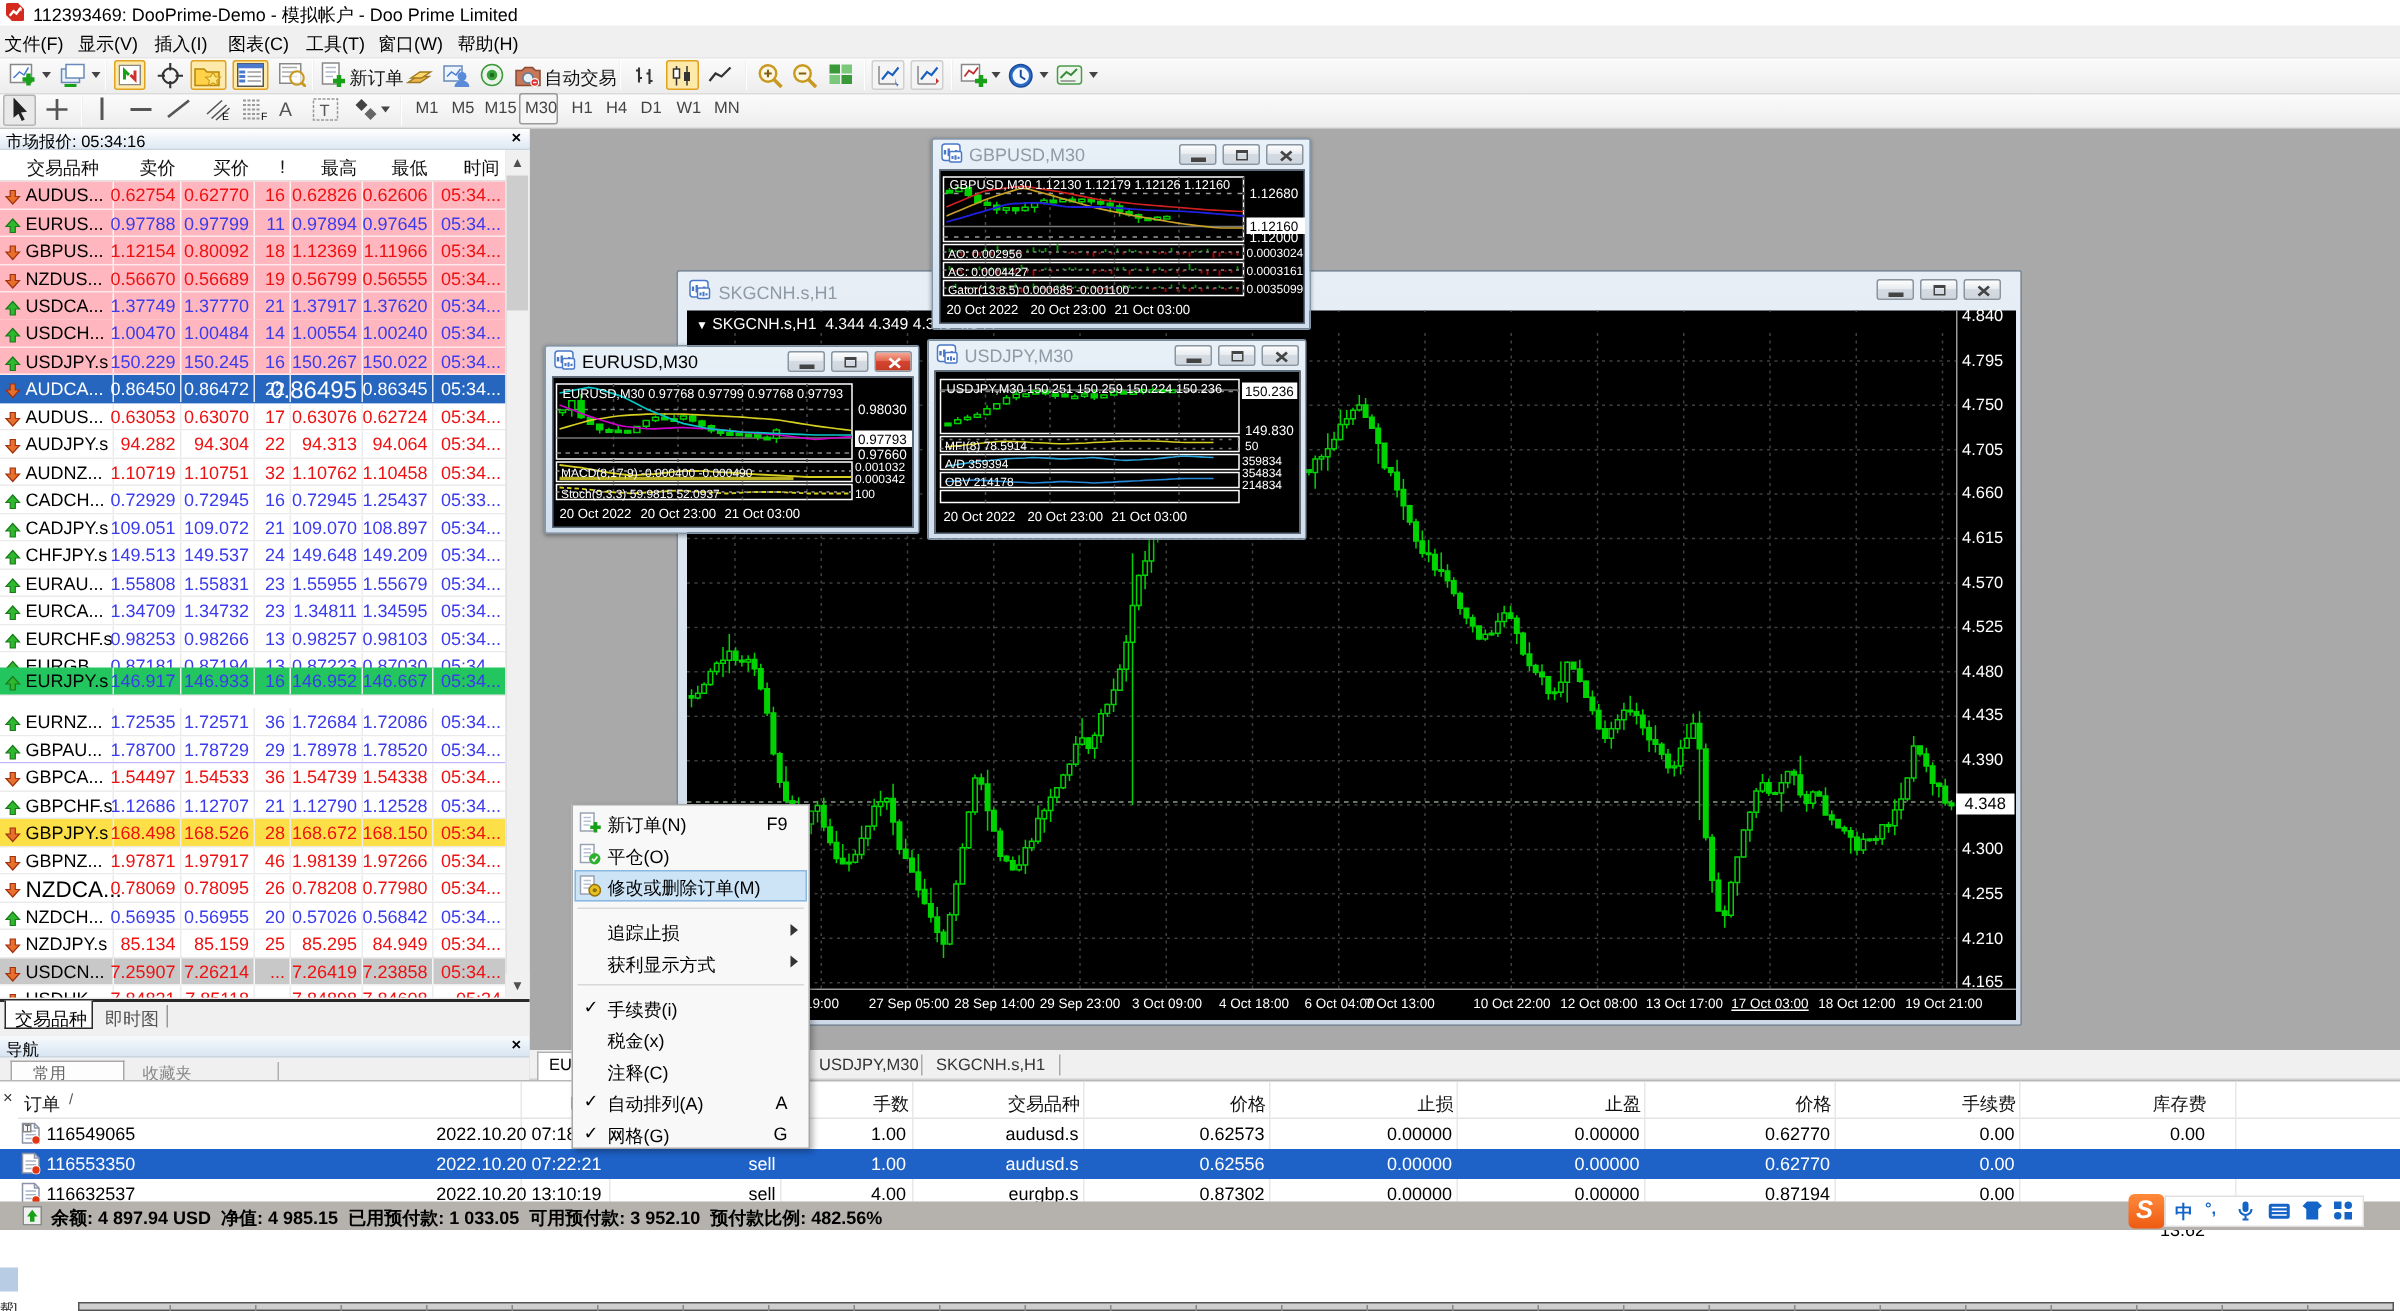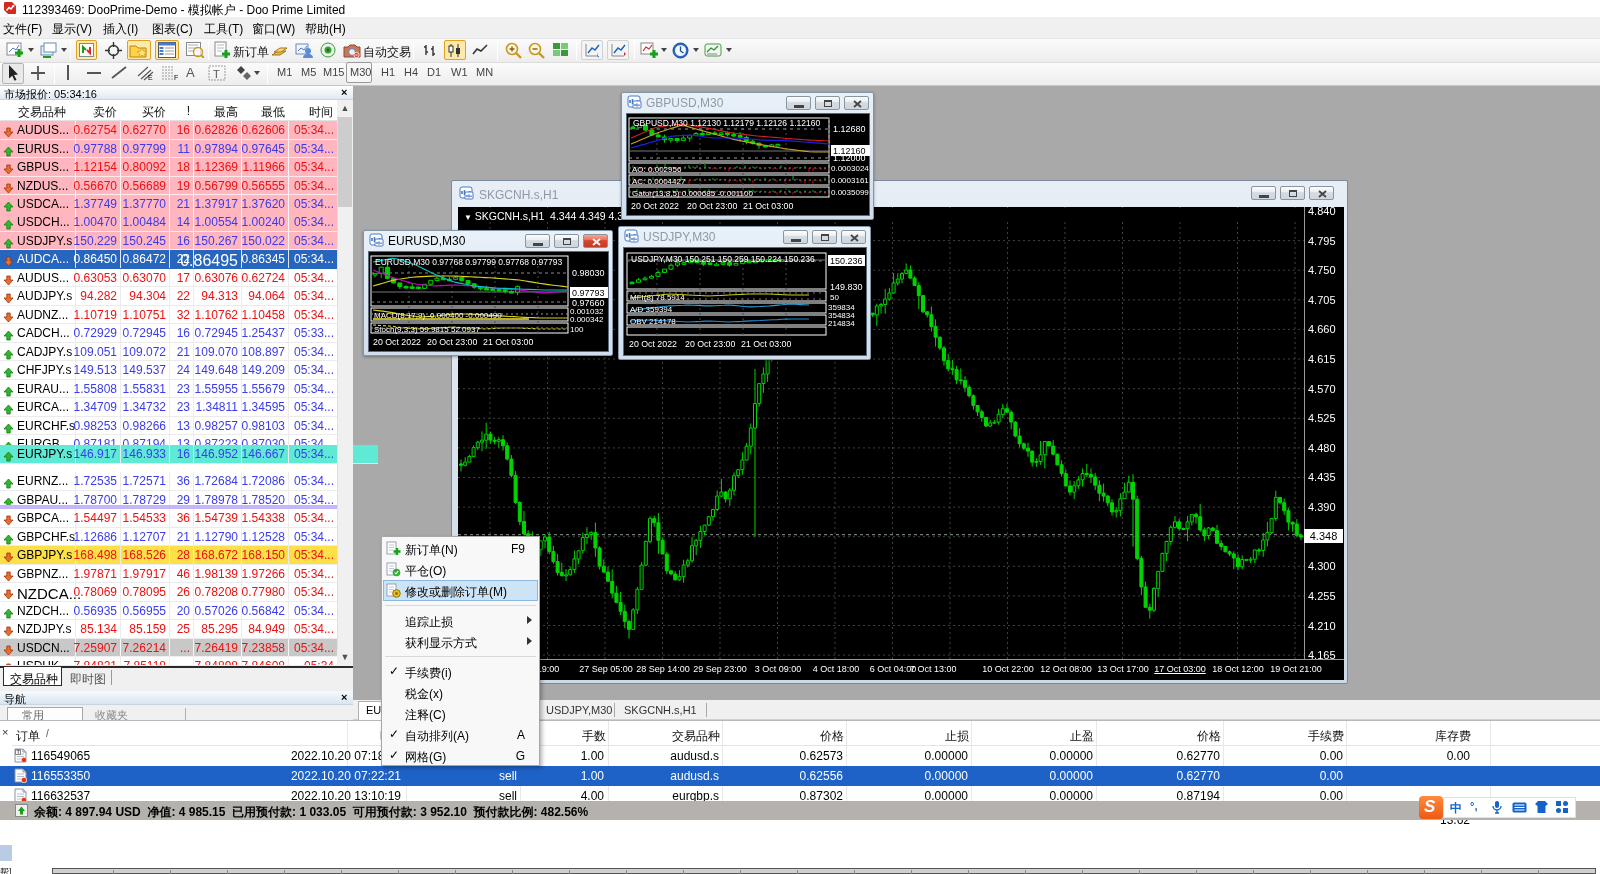--- a/index.html
+++ b/index.html
@@ -531,21 +531,21 @@
         <path d="M5.5 1 L10 6 H7.2 V10 H3.8 V6 H1 Z" fill="#2db82d" stroke="#1a7a1a" stroke-width="0.8"></path>
       </svg></div>
     <div style="position:absolute;left:17px;top:2px;font-size:12px;color:#000;">EURGB...</div>
     <div style="position:absolute;left:32px;top:2px;width:85px;text-align:right;font-size:12px;color:#3b3bee;">0.87181</div>
     <div style="position:absolute;left:81px;top:2px;width:85px;text-align:right;font-size:12px;color:#3b3bee;">0.87194</div>
     <div style="position:absolute;left:105px;top:2px;width:85px;text-align:right;font-size:12px;color:#3b3bee;">13</div>
     <div style="position:absolute;left:153px;top:2px;width:85px;text-align:right;font-size:12px;color:#3b3bee;">0.87223</div>
     <div style="position:absolute;left:200px;top:2px;width:85px;text-align:right;font-size:12px;color:#3b3bee;">0.87030</div>
     <div style="position:absolute;left:249px;top:2px;width:85px;text-align:right;font-size:12px;color:#3b3bee;">05:34...</div>
   </div>
-<div style="position:absolute;left:0;top:445px;width:378px;height:18.5px;background:#5eead4;overflow:hidden;border-bottom:1px solid #ebebeb;">
+<div style="position:absolute;left:0;top:445px;width:337px;height:18.5px;background:#22c55e;overflow:hidden;border-bottom:1px solid #ebebeb;">
     <div style="position:absolute;left:74.5px;top:0;width:1px;height:100%;background:#ececec;"></div>
     <div style="position:absolute;left:119.5px;top:0;width:1px;height:100%;background:#ececec;"></div>
     <div style="position:absolute;left:168.8px;top:0;width:1px;height:100%;background:#ececec;"></div>
     <div style="position:absolute;left:193.0px;top:0;width:1px;height:100%;background:#ececec;"></div>
     <div style="position:absolute;left:240.5px;top:0;width:1px;height:100%;background:#ececec;"></div>
     <div style="position:absolute;left:288.0px;top:0;width:1px;height:100%;background:#ececec;"></div>
     <div style="position:absolute;left:3px;top:3px;"><svg width="11" height="11" viewBox="0 0 11 11">
         <path d="M5.5 1 L10 6 H7.2 V10 H3.8 V6 H1 Z" fill="#2db82d" stroke="#1a7a1a" stroke-width="0.8"></path>
       </svg></div>
     <div style="position:absolute;left:17px;top:2px;font-size:12px;color:#000;">EURJPY.s</div>
@@ -567,21 +567,21 @@
         <path d="M5.5 1 L10 6 H7.2 V10 H3.8 V6 H1 Z" fill="#2db82d" stroke="#1a7a1a" stroke-width="0.8"></path>
       </svg></div>
     <div style="position:absolute;left:17px;top:2px;font-size:12px;color:#000;">EURNZ...</div>
     <div style="position:absolute;left:32px;top:2px;width:85px;text-align:right;font-size:12px;color:#3b3bee;">1.72535</div>
     <div style="position:absolute;left:81px;top:2px;width:85px;text-align:right;font-size:12px;color:#3b3bee;">1.72571</div>
     <div style="position:absolute;left:105px;top:2px;width:85px;text-align:right;font-size:12px;color:#3b3bee;">36</div>
     <div style="position:absolute;left:153px;top:2px;width:85px;text-align:right;font-size:12px;color:#3b3bee;">1.72684</div>
     <div style="position:absolute;left:200px;top:2px;width:85px;text-align:right;font-size:12px;color:#3b3bee;">1.72086</div>
     <div style="position:absolute;left:249px;top:2px;width:85px;text-align:right;font-size:12px;color:#3b3bee;">05:34...</div>
   </div>
-<div style="position:absolute;left:0;top:490.8px;width:337px;height:18.5px;background:#ffffff;overflow:hidden;border-bottom:4px solid #c4b5fd;">
+<div style="position:absolute;left:0;top:490.8px;width:337px;height:18.5px;background:#ffffff;overflow:hidden;border-bottom:1px solid #c4b5fd;">
     <div style="position:absolute;left:74.5px;top:0;width:1px;height:100%;background:#ececec;"></div>
     <div style="position:absolute;left:119.5px;top:0;width:1px;height:100%;background:#ececec;"></div>
     <div style="position:absolute;left:168.8px;top:0;width:1px;height:100%;background:#ececec;"></div>
     <div style="position:absolute;left:193.0px;top:0;width:1px;height:100%;background:#ececec;"></div>
     <div style="position:absolute;left:240.5px;top:0;width:1px;height:100%;background:#ececec;"></div>
     <div style="position:absolute;left:288.0px;top:0;width:1px;height:100%;background:#ececec;"></div>
     <div style="position:absolute;left:3px;top:3px;"><svg width="11" height="11" viewBox="0 0 11 11">
         <path d="M5.5 1 L10 6 H7.2 V10 H3.8 V6 H1 Z" fill="#2db82d" stroke="#1a7a1a" stroke-width="0.8"></path>
       </svg></div>
     <div style="position:absolute;left:17px;top:2px;font-size:12px;color:#000;">GBPAU...</div>

